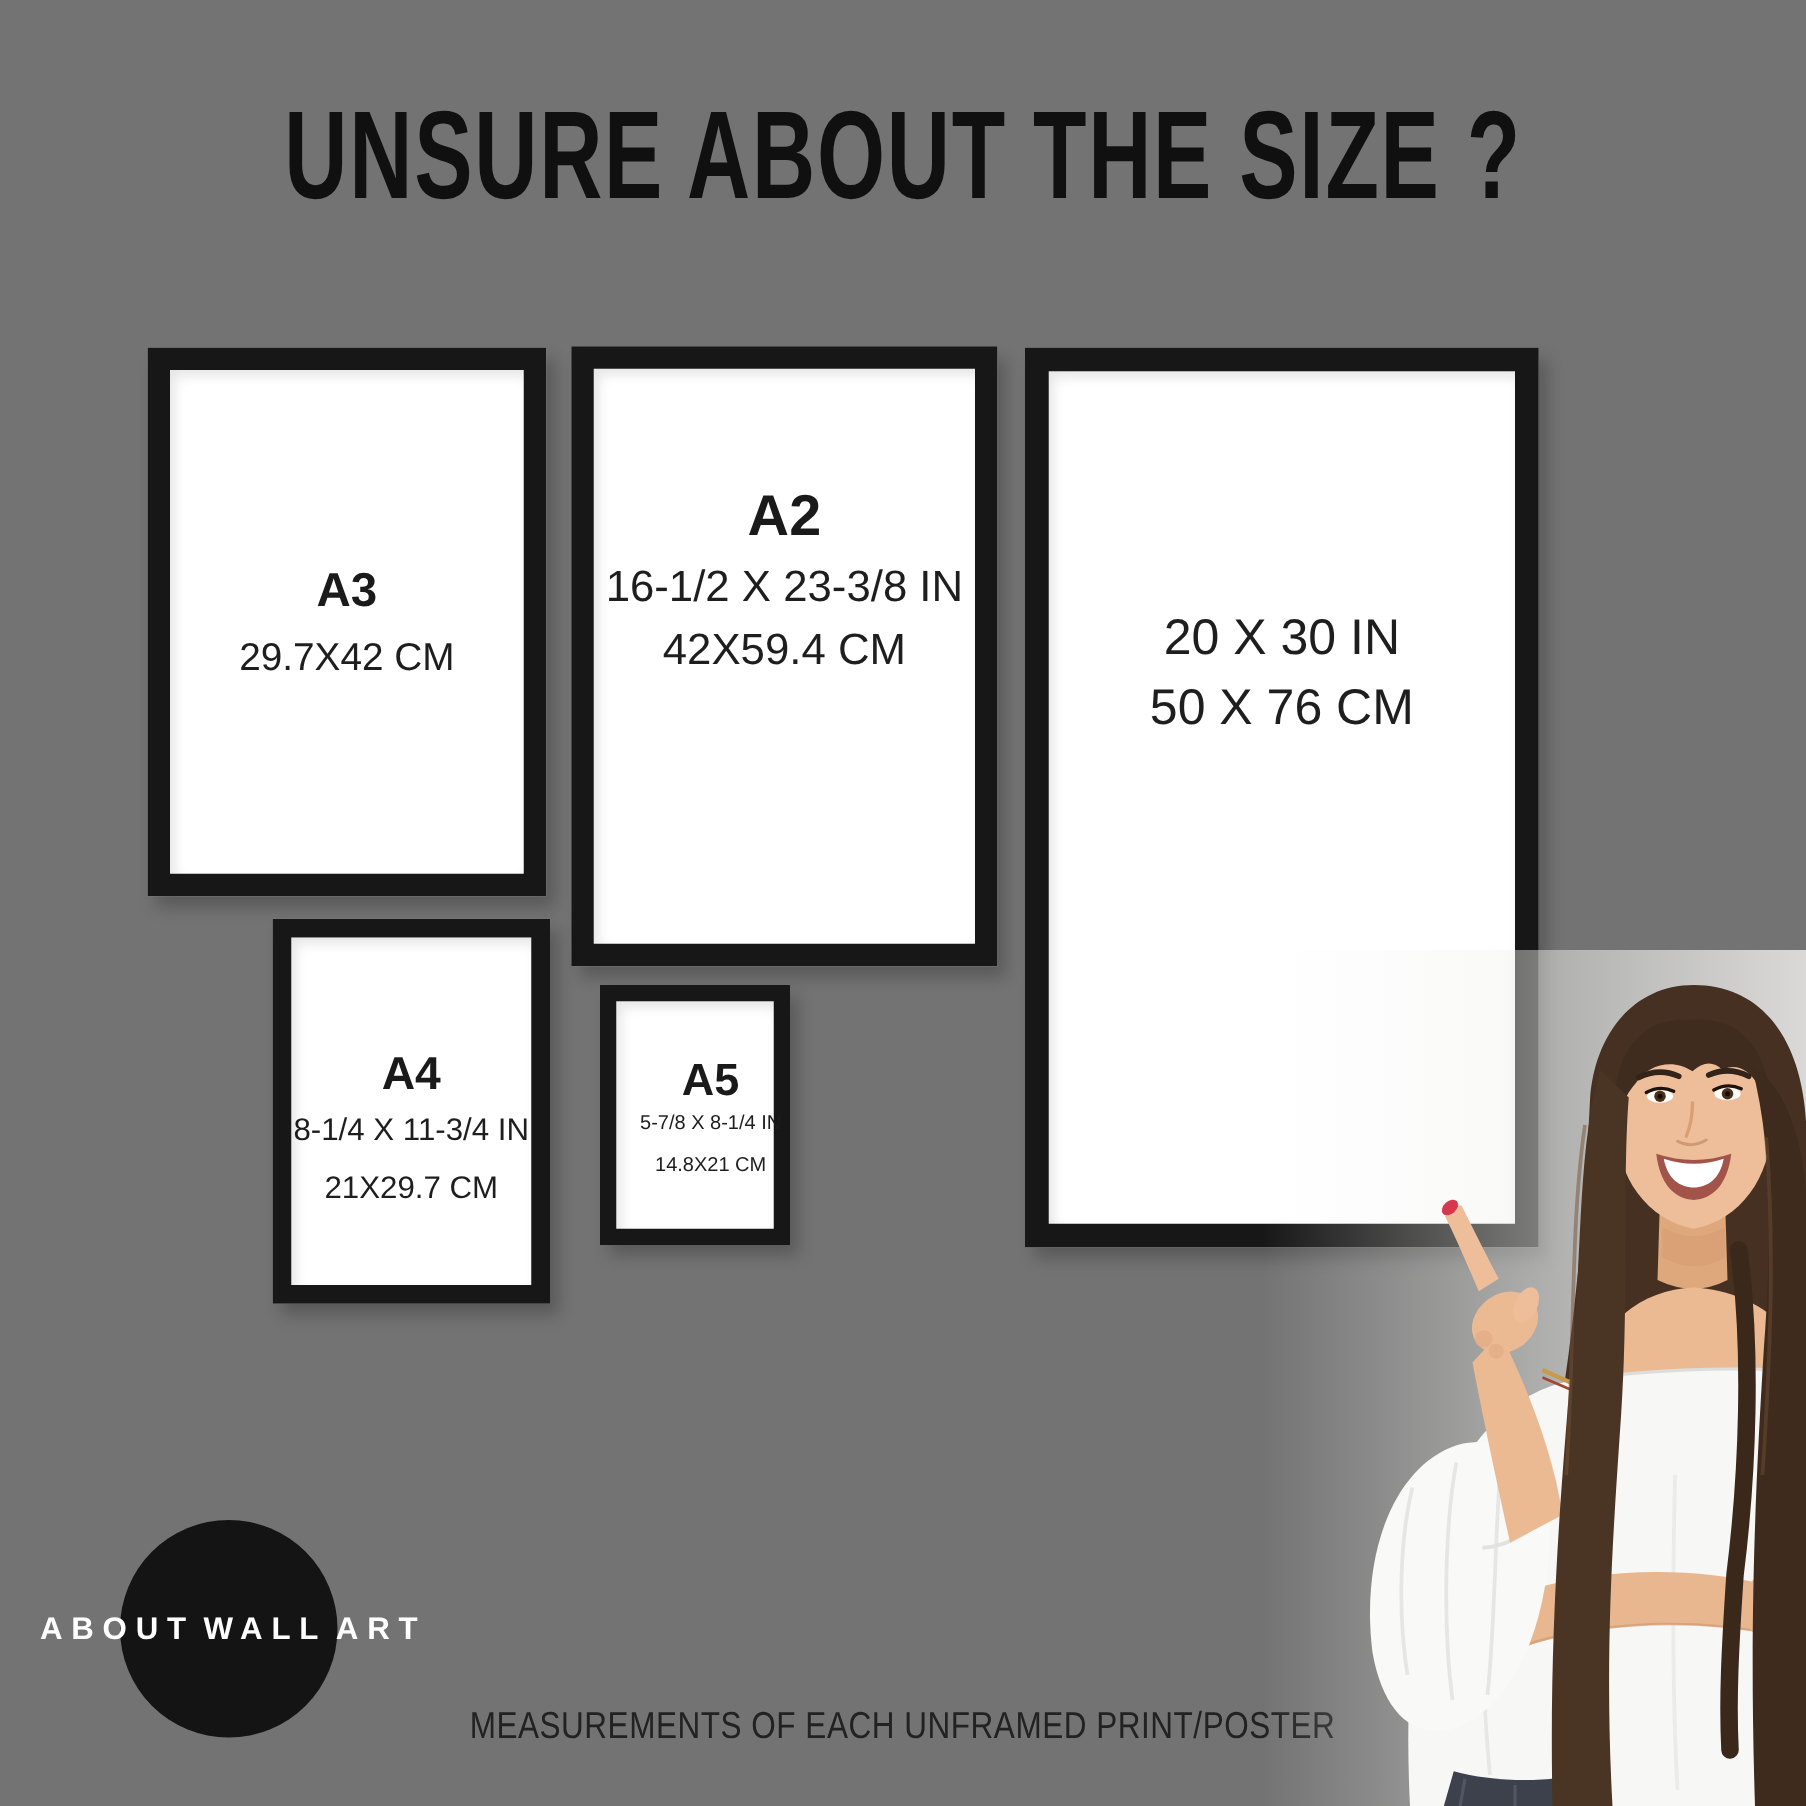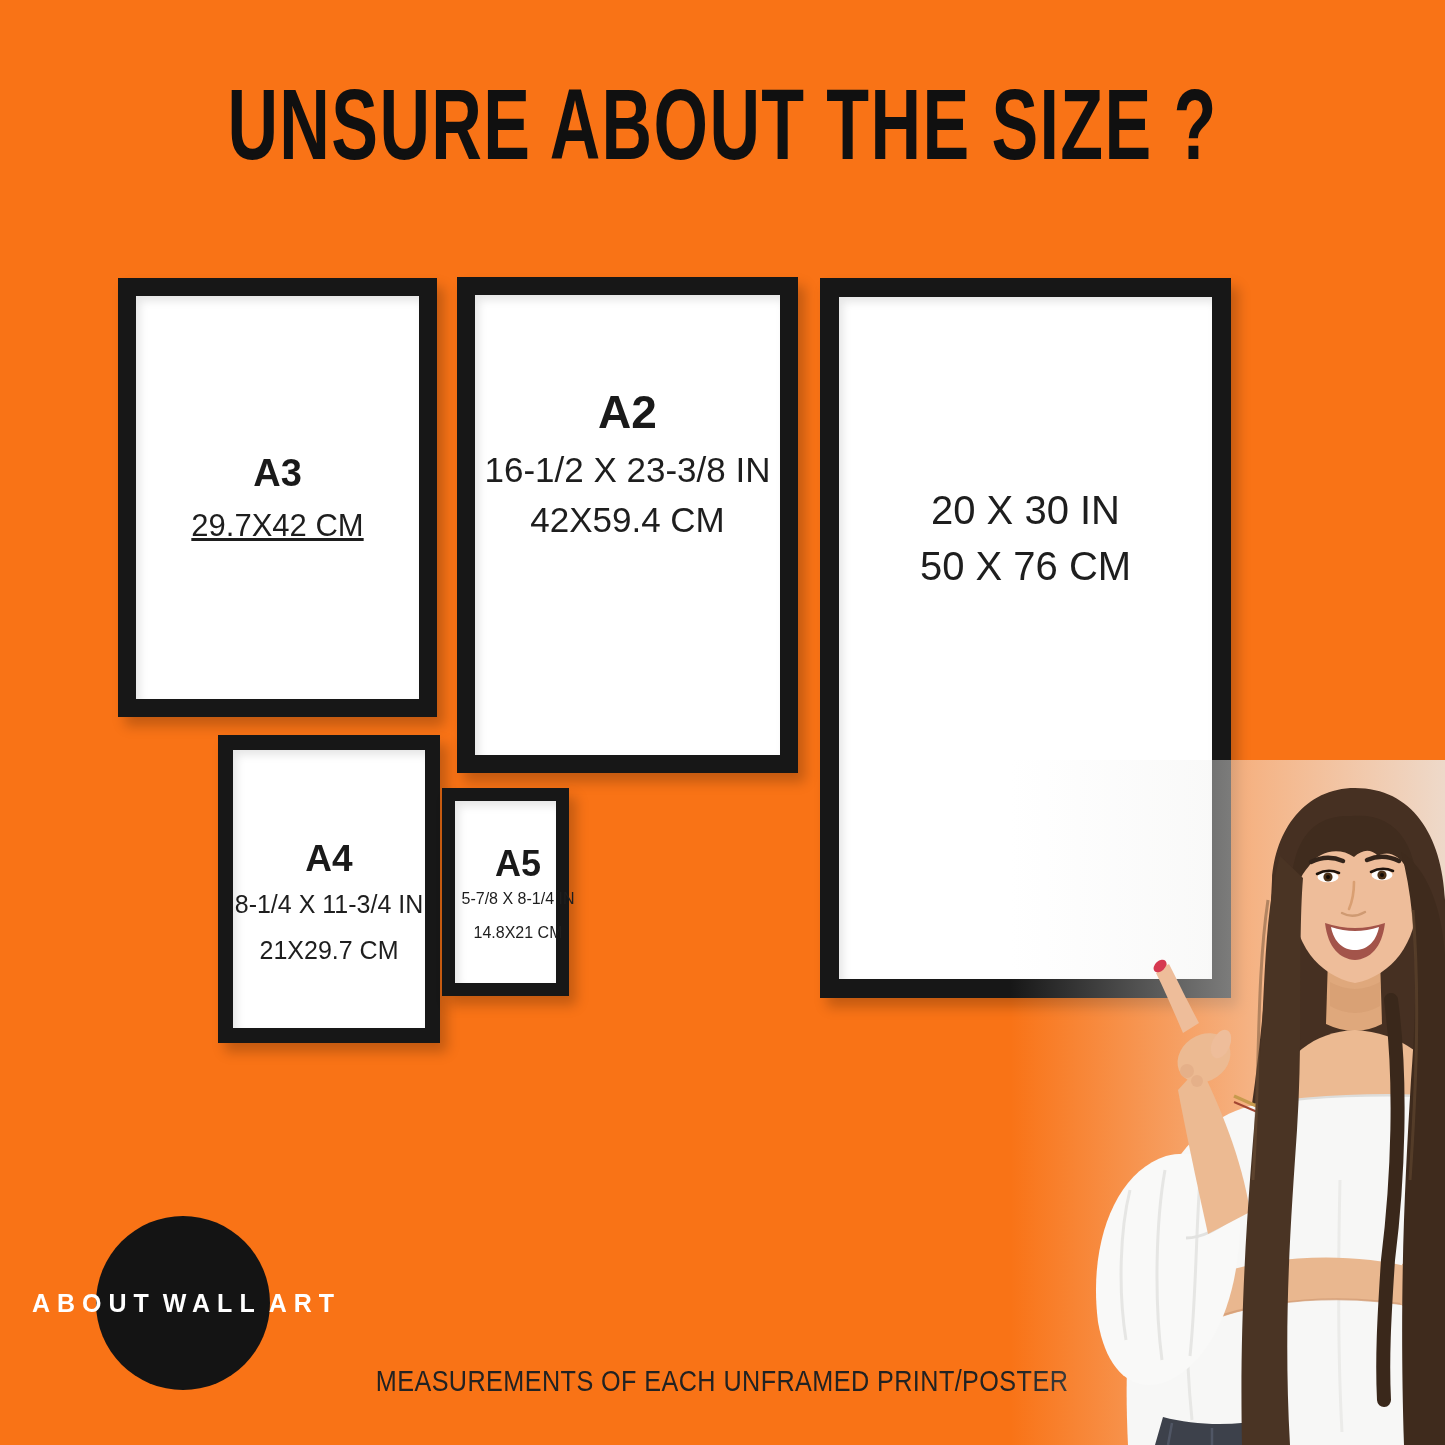--- a/index.html
+++ b/index.html
@@ -1,53 +1,53 @@
 <!DOCTYPE html>
 <html><head>
 <meta charset="utf-8">
 <style>
   html,body{margin:0;padding:0;background:#ffffff;}
   .canvas{
     position:relative;width:1445px;height:1445px;overflow:hidden;
-    background:#f97316;font-family:"Liberation Sans",sans-serif;color:#1e1e1e;
+    background:#737373;font-family:"Liberation Sans",sans-serif;color:#1e1e1e;
   }
   .page-title{
     position:absolute;left:0;right:0;top:72px;margin:0;text-align:center;
     font-weight:700;font-size:100px;line-height:1.05;letter-spacing:2px;color:#101010;
     transform:scaleX(0.70);transform-origin:center;white-space:nowrap;
   }
   .frame{
     position:absolute;box-sizing:border-box;background:#ffffff;border:18px solid #171717;
     box-shadow:7px 9px 12px rgba(0,0,0,0.22);
     display:flex;align-items:center;justify-content:center;
   }
   .frame::after{
     content:"";position:absolute;inset:0;pointer-events:none;
     box-shadow:inset 4px 5px 9px rgba(0,0,0,0.10);
   }
   .size-label{position:relative;text-align:center;line-height:1.2;white-space:nowrap;}
   .size-name{font-weight:700;color:#1a1a1a;}
   .frame-a3{left:118px;top:278px;width:319px;height:439px;}
   .frame-a3 .size-name{font-size:38px;margin-bottom:8px;}
   .frame-a3 .size-in{font-size:31px;}
-  .frame-a3 .size-cm{font-size:31px;margin-top:10px;text-decoration:underline;}
+  .frame-a3 .size-cm{font-size:31px;margin-top:10px;}
   .frame-a2{left:457px;top:277px;width:341px;height:496px;}
   .frame-a2 .size-label{top:-62px;}
   .frame-a2 .size-name{font-size:46px;margin-bottom:8px;}
   .frame-a2 .size-in{font-size:35px;}
   .frame-a2 .size-cm{font-size:35px;margin-top:8px;}
   .frame-20x30{left:820px;top:278px;width:411px;height:720px;border-width:19px;}
   .frame-20x30 .size-label{top:-100px;}
   .frame-20x30 .size-in{font-size:40px;}
   .frame-20x30 .size-cm{font-size:40px;margin-top:8px;}
   .frame-a4{left:218px;top:735px;width:222px;height:308px;border-width:15px;}
   .frame-a4 .size-name{font-size:37px;margin-bottom:8px;margin-top:24px;}
   .frame-a4 .size-in{font-size:25px;}
   .frame-a4 .size-cm{font-size:25px;margin-top:16px;}
-  .frame-a5{left:442px;top:788px;width:127px;height:208px;border-width:13px;padding-left:25px;}
+  .frame-a5{left:480px;top:788px;width:152px;height:208px;border-width:13px;padding-left:25px;}
   .frame-a5 .size-name{font-size:36px;margin-bottom:4px;}
   .frame-a5 .size-in{font-size:16px;}
   .frame-a5 .size-cm{font-size:16px;margin-top:14px;}
   .logo{
     position:absolute;left:96px;top:1216px;width:174px;height:174px;border-radius:50%;
     background:#141414;color:#ffffff;display:flex;flex-direction:row;
     align-items:center;justify-content:center;text-align:center;
   }
   .logo-line{font-weight:700;font-size:25px;line-height:31px;letter-spacing:7px;text-indent:7px;}
   .logo-dot{width:17px;height:17px;border-radius:50%;background:#ffffff;margin-top:9px;}

